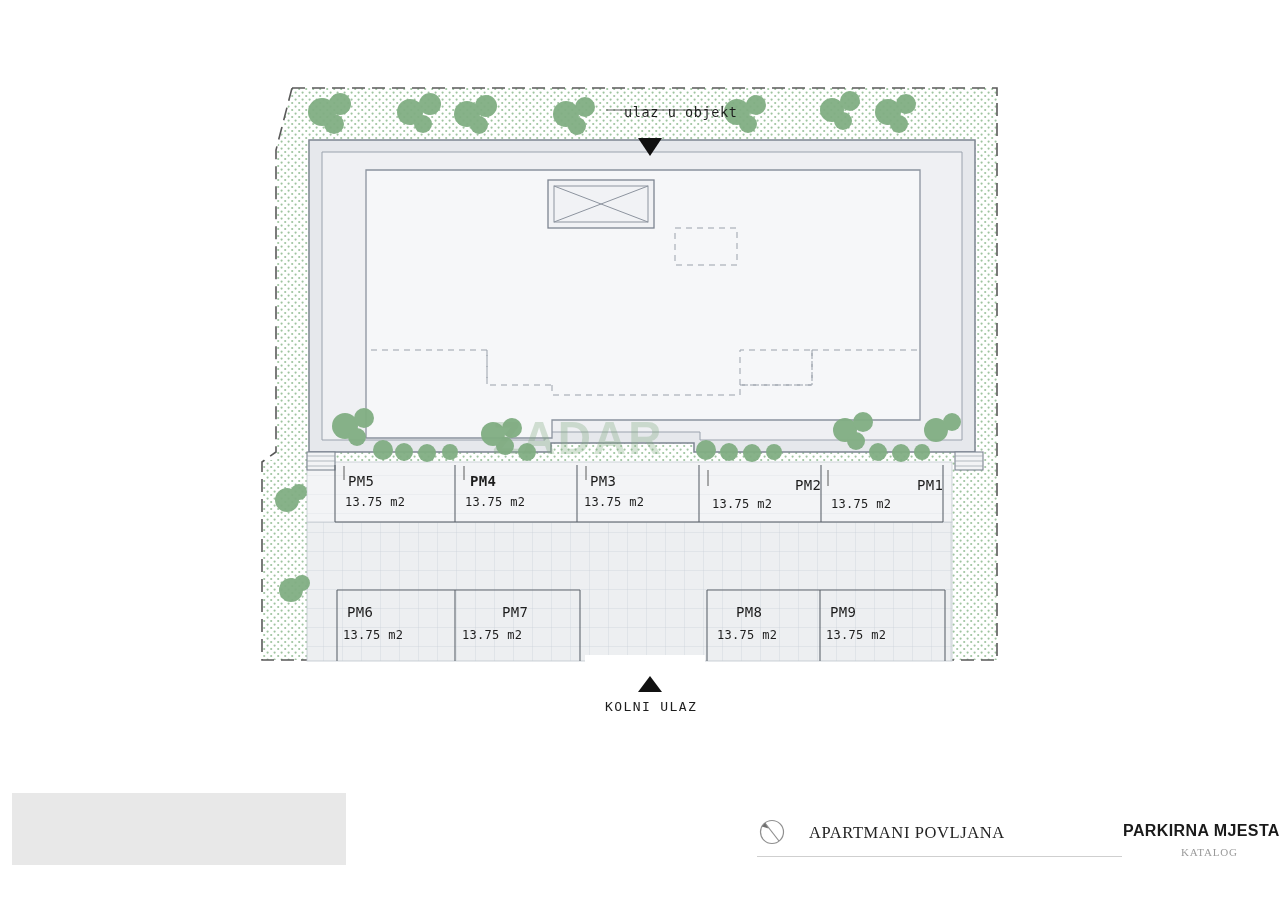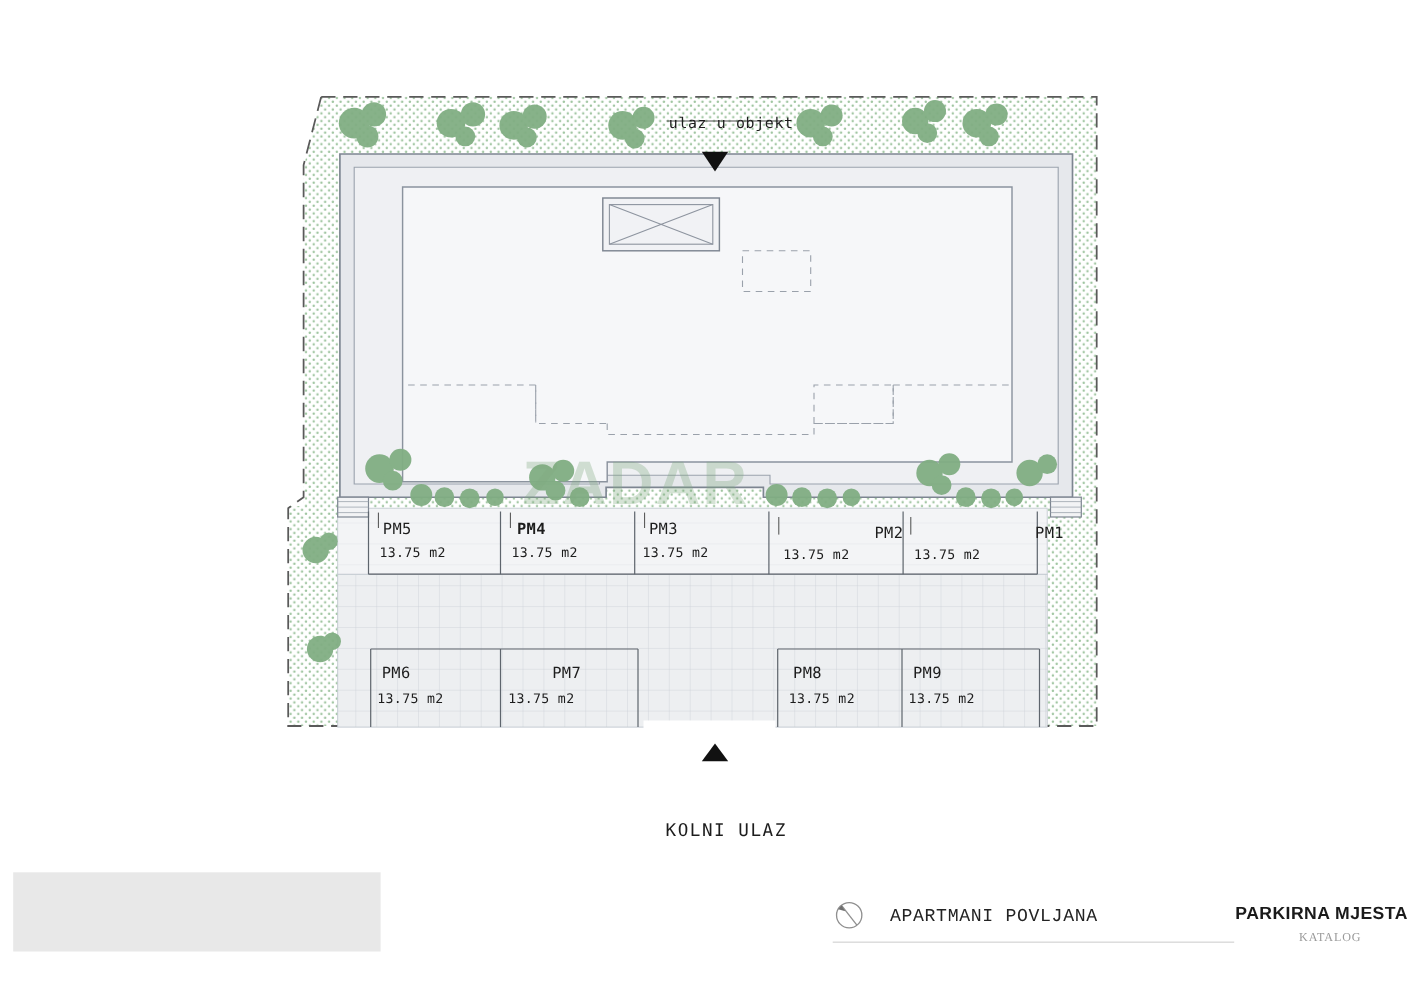--- a/index.html
+++ b/index.html
@@ -36,37 +36,37 @@
     letter-spacing: 0.3px;
     text-align: center;
   }
   .pm-area {
     font-size: 12px;
     letter-spacing: 0.3px;
   }
   .entry-top {
     font-size: 13.5px;
     letter-spacing: 0.6px;
+    margin-left: 16px;
   }
   .entry-bottom {
-    font-size: 16px;
+    font-size: 13px;
     letter-spacing: 1.4px;
-    margin-top: 46px;
   }
 
   
   .watermark {
     position: absolute;
     left: 318px;
     top: 398px;
     width: 520px;
     height: 80px;
     font-family: "Liberation Sans", sans-serif;
     font-weight: bold;
-    font-size: 56px;
+    font-size: 46px;
     letter-spacing: 2px;
     color: rgba(126, 170, 128, 0.33);
     display: flex;
     align-items: center;
     justify-content: center;
     pointer-events: none;
   }
 
   
   .footer-swatch {
@@ -88,21 +88,21 @@
     position: absolute;
     left: 0px;
     top: 4px;
     width: 30px;
     height: 30px;
   }
   .footer-title {
     position: absolute;
     left: 52px;
     top: 11px;
-    font-family: Liberation Mono, monospace;
+    font-family: Liberation Serif, serif;
     font-size: 16.5px;
     letter-spacing: 0.6px;
     color: #232323;
     white-space: nowrap;
   }
   .footer-rule {
     position: absolute;
     left: 0px;
     top: 44px;
     width: 365px;
@@ -312,30 +312,30 @@
 
   <div class="lbl pm-name" style="left:470px; top:473px;font-weight:bold;">PM4</div>
   <div class="lbl pm-area" style="left:465px; top:495px;">13.75 m2</div>
 
   <div class="lbl pm-name" style="left:590px; top:473px;">PM3</div>
   <div class="lbl pm-area" style="left:584px; top:495px;">13.75 m2</div>
 
   <div class="lbl pm-name" style="left:795px; top:477px;">PM2</div>
   <div class="lbl pm-area" style="left:712px; top:497px;">13.75 m2</div>
 
-  <div class="lbl pm-name" style="left:941px; top:477px;">PM1</div>
+  <div class="lbl pm-name" style="left:917px; top:477px;">PM1</div>
   <div class="lbl pm-area" style="left:831px; top:497px;">13.75 m2</div>
 
   <div class="lbl pm-name" style="left:347px; top:604px;">PM6</div>
   <div class="lbl pm-area" style="left:343px; top:628px;">13.75 m2</div>
 
   <div class="lbl pm-name" style="left:466px; top:604px;margin-left:36px;">PM7</div>
   <div class="lbl pm-area" style="left:462px; top:628px;">13.75 m2</div>
 
-  <div class="lbl pm-name" style="left:721px; top:604px;">PM8</div>
+  <div class="lbl pm-name" style="left:736px; top:604px;">PM8</div>
   <div class="lbl pm-area" style="left:717px; top:628px;">13.75 m2</div>
 
   <div class="lbl pm-name" style="left:830px; top:604px;">PM9</div>
   <div class="lbl pm-area" style="left:826px; top:628px;">13.75 m2</div>
 </div>
 
 <div class="watermark">ZADAR</div>
 
 <div class="footer-swatch"></div>
 

